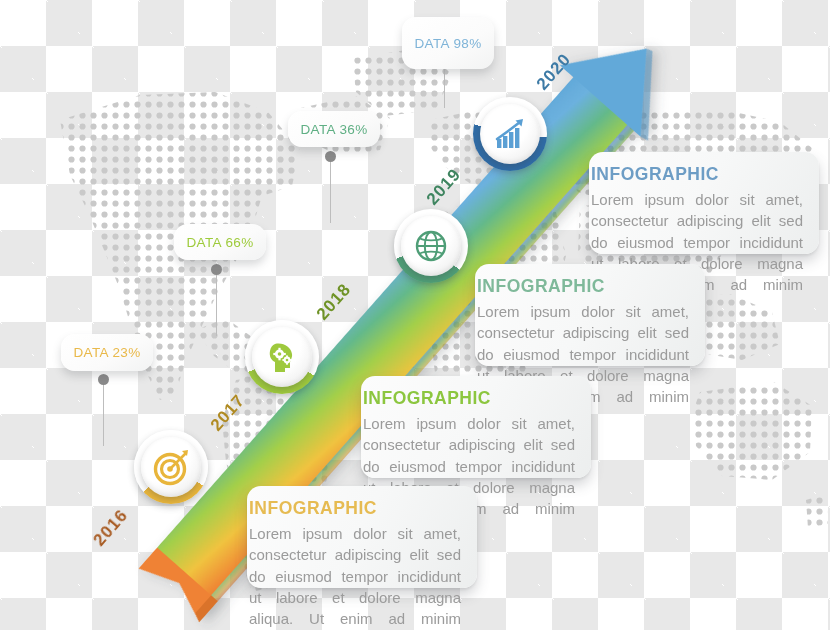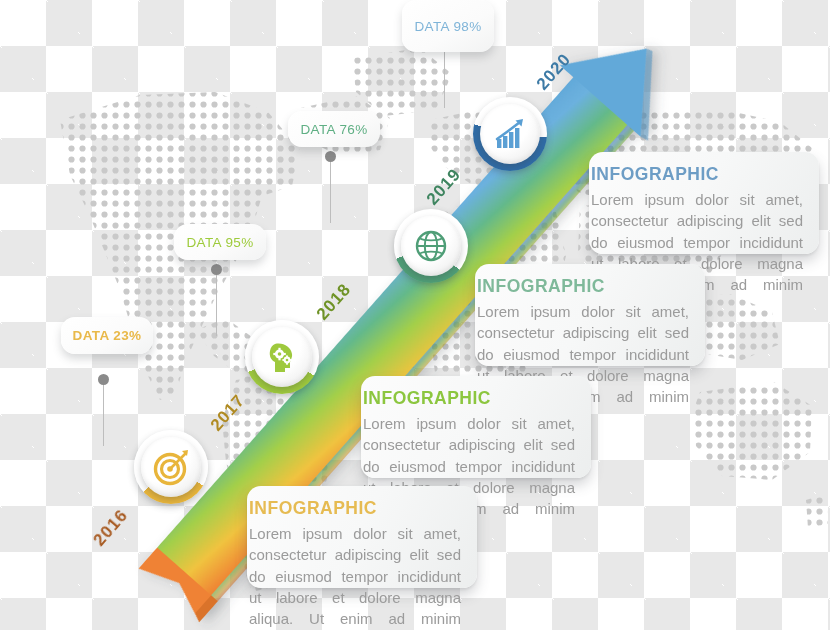--- a/index.html
+++ b/index.html
@@ -222,33 +222,33 @@
             transform:rotate(-48.5deg);font-size:17px;font-weight:bold;
             color:#3f8560;letter-spacing:1px;">2019</div>
 
 <div style="position:absolute;left:522px;top:55px;width:64px;height:34px;
             display:flex;align-items:center;justify-content:center;
             transform:rotate(-48.5deg);font-size:17px;font-weight:bold;
             color:#3e7ba6;letter-spacing:1px;">2020</div>
 
 <div class="chip-stem" style="left:103px;top:376px;height:70px;"></div>
 <div class="chip-dot" style="left:98px;top:374px;"></div>
-<div class="data-chip" style="left:61px;top:317px;width:92px;height:37px;color:#e9b94a;font-weight:bold;">DATA 23%</div>
+<div class="data-chip" style="left:61px;top:334px;width:92px;height:37px;color:#e9b94a;">DATA 23%</div>
 
 <div class="chip-stem" style="left:216px;top:266px;height:70px;"></div>
 <div class="chip-dot" style="left:211px;top:264px;"></div>
-<div class="data-chip" style="left:174px;top:224px;width:92px;height:36px;color:#9ecb3c;">DATA 95%</div>
+<div class="data-chip" style="left:174px;top:224px;width:92px;height:36px;color:#9ecb3c;">DATA 66%</div>
 
 <div class="chip-stem" style="left:330px;top:153px;height:70px;"></div>
 <div class="chip-dot" style="left:325px;top:151px;"></div>
-<div class="data-chip" style="left:288px;top:111px;width:92px;height:36px;color:#5faf84;">DATA 76%</div>
+<div class="data-chip" style="left:288px;top:111px;width:92px;height:36px;color:#5faf84;">DATA 36%</div>
 
 <div class="chip-stem" style="left:444px;top:40px;height:68px;"></div>
 <div class="chip-dot" style="left:439px;top:38px;"></div>
-<div class="data-chip" style="left:402px;top:0px;width:92px;height:52px;color:#7fb4d8;">DATA 98%</div>
+<div class="data-chip" style="left:402px;top:17px;width:92px;height:52px;color:#7fb4d8;">DATA 98%</div>
 
 <div class="icon-node" style="left:134px;top:430px;">
   <div class="icon-ring" style="background:conic-gradient(from 120deg,#e8b53b 0deg 108deg,#ffffff 108deg 360deg);
               box-shadow:0 3px 7px rgba(60,65,70,.30);"></div>
   <div class="icon-white">
     <svg width="38" height="38" viewBox="0 0 38 38">
       <circle cx="18" cy="21" r="14.5" fill="none" stroke="#e8b53b" stroke-width="3.4"></circle>
       <circle cx="18" cy="21" r="8.5" fill="none" stroke="#e8b53b" stroke-width="3.2"></circle>
       <circle cx="18" cy="21" r="2.8" fill="#e8b53b"></circle>
       <line x1="18" y1="21" x2="34" y2="5" stroke="#e8b53b" stroke-width="2.6" stroke-linecap="round"></line>

